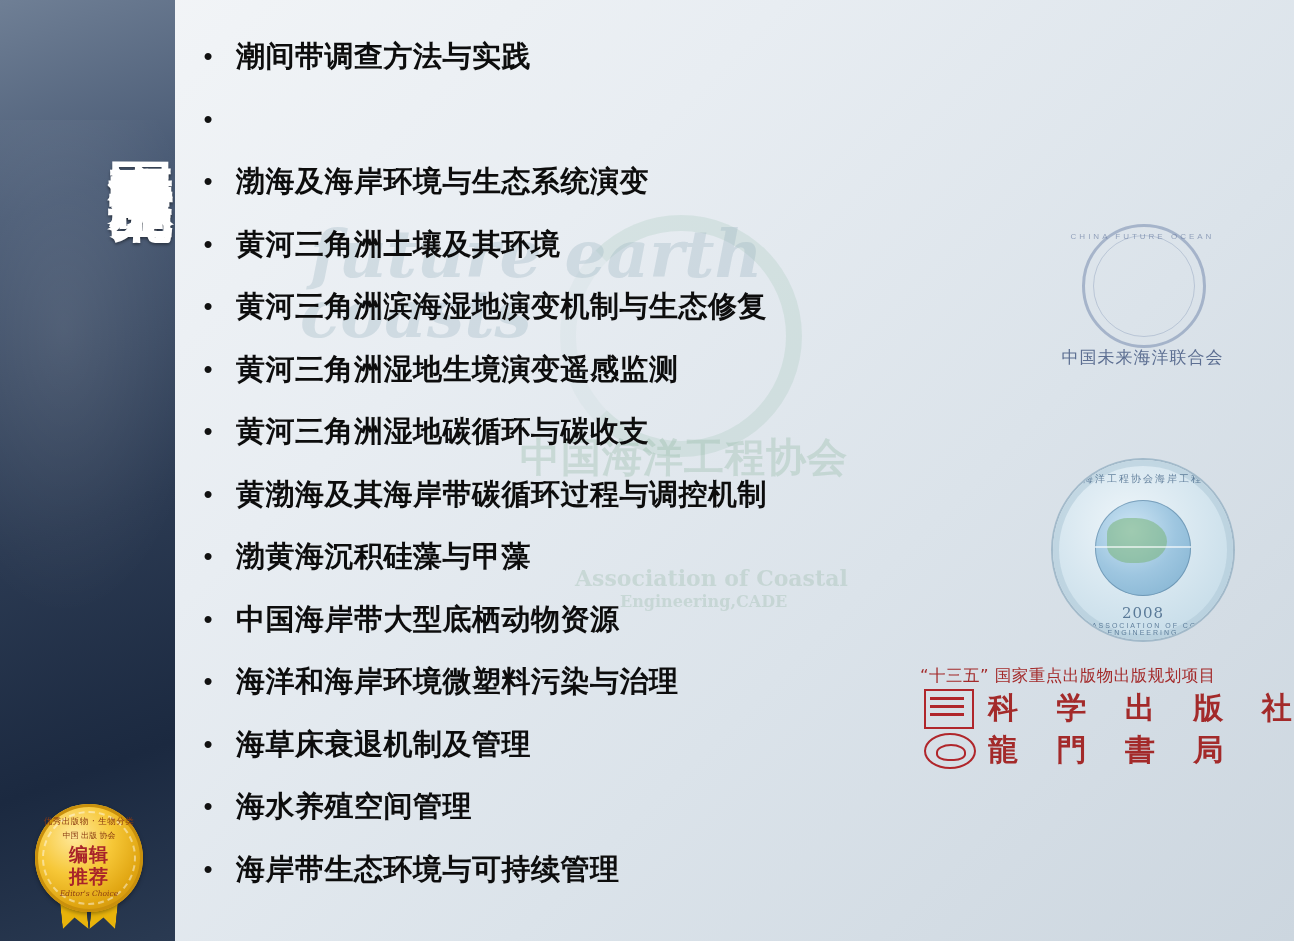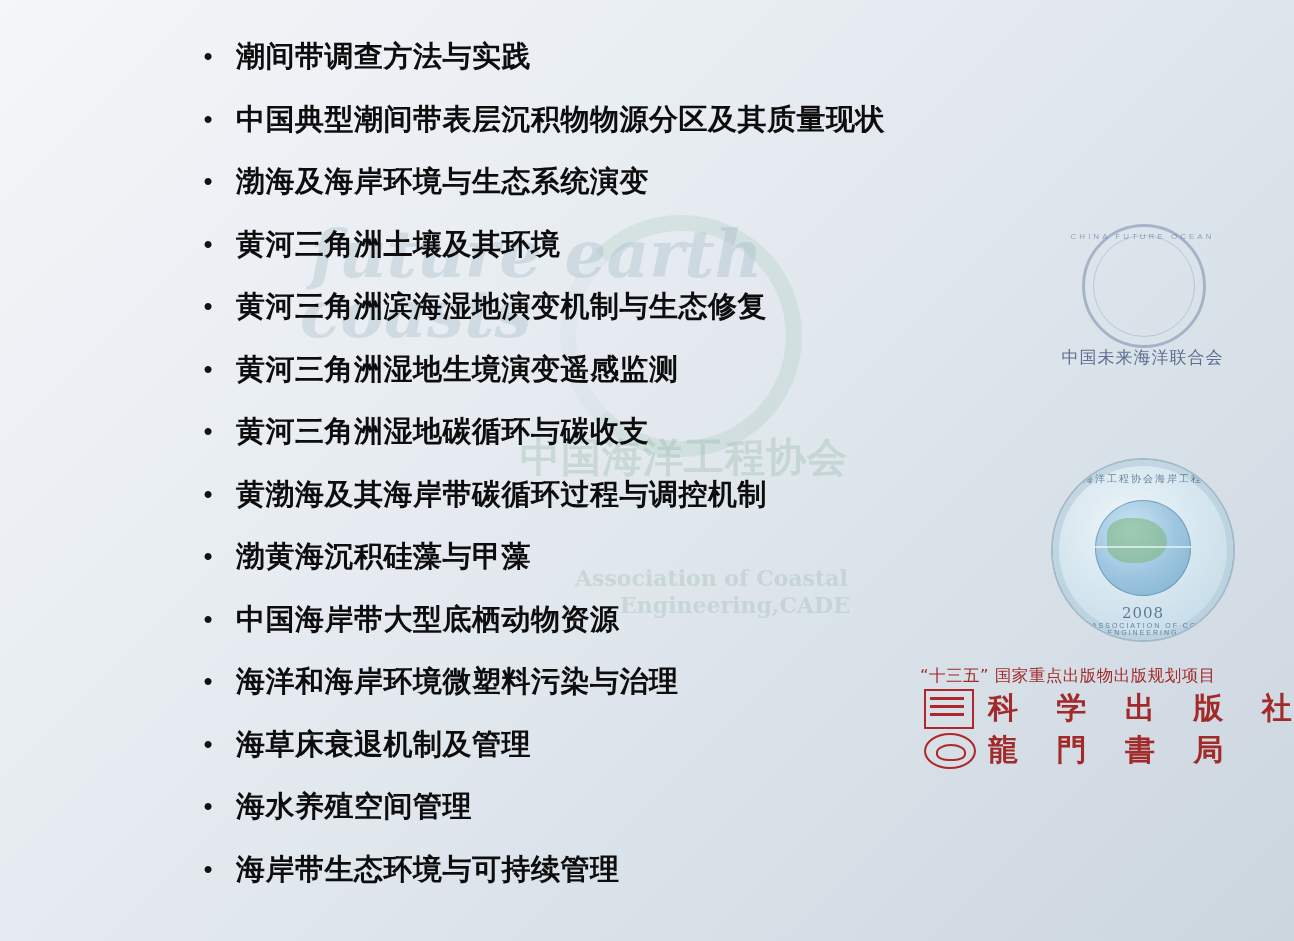--- a/index.html
+++ b/index.html
@@ -144,21 +144,21 @@
     font-family: "DejaVu Serif", serif;
     font-weight: bold;
     pointer-events: none;
     white-space: nowrap;
   }
   #wm1 { left: 310px; top: 215px; font-size: 66px; font-style: italic; color: rgba(150,175,190,0.30); }
   #wm2 { left: 300px; top: 275px; font-size: 66px; font-style: italic; color: rgba(150,175,190,0.30); }
   #wm3 { left: 520px; top: 430px; font-size: 40px; color: rgba(150,185,165,0.35); letter-spacing: 1px; }
   #wm4 { left: 530px; top: 520px; font-size: 31px; color: rgba(150,185,165,0.32); }
   #wm5 { left: 575px; top: 565px; font-size: 22px; color: rgba(150,185,165,0.32); }
-  #wm6 { left: 620px; top: 592px; font-size: 22px; color: rgba(150,185,165,0.32); }
+  #wm6 { left: 620px; top: 592px; font-size: 16px; color: rgba(150,185,165,0.32); }
   #wm-ring {
     position: absolute;
     left: 560px; top: 215px;
     width: 210px; height: 210px;
     border-radius: 50%;
     border: 16px solid rgba(150,190,175,0.22);
     border-left-color: rgba(150,190,175,0.07);
   }
 
   
@@ -368,29 +368,45 @@
 
 <div id="slide">
 
   <div id="wm-ring"></div>
   <div class="wm" id="wm2">coasts</div>
   <div class="wm" id="wm1">future earth</div>
   <div class="wm" id="wm3">中国海洋工程协会</div>
   <div class="wm" id="wm5">Association of Coastal</div>
   <div class="wm" id="wm6">Engineering,CADE</div>
 
+  <div id="spine">
+    <div id="spine-title-wrap">
+      <div id="spine-title">中国海岸带研究丛书</div>
+    </div>
+
+    <div id="medal">
+      <div class="ribbon-l"></div>
+      <div class="ribbon-r"></div>
+      <div class="disc">
+        <div class="arc-top">优秀出版物 · 生物分类</div>
+        <div class="arc-sub">中国 出版 协会</div>
+        <div class="main1">编辑</div>
+        <div class="main2">推荐</div>
+        <div class="latin">Editor's Choice</div>
+      </div>
+    </div>
+  </div>
 
   <div id="list">
     <div class="row">
       <div class="bullet">•</div>
       <div class="item-text">潮间带调查方法与实践</div>
     </div>
     <div class="row">
       <div class="bullet">•</div>
-      <div class="item-text">中国典型潮间带表层沉积物物源分区及其质量现状</div>
     </div>
     <div class="row">
       <div class="bullet">•</div>
       <div class="item-text">渤海及海岸环境与生态系统演变</div>
     </div>
     <div class="row">
       <div class="bullet">•</div>
       <div class="item-text">黄河三角洲土壤及其环境</div>
     </div>
     <div class="row">

